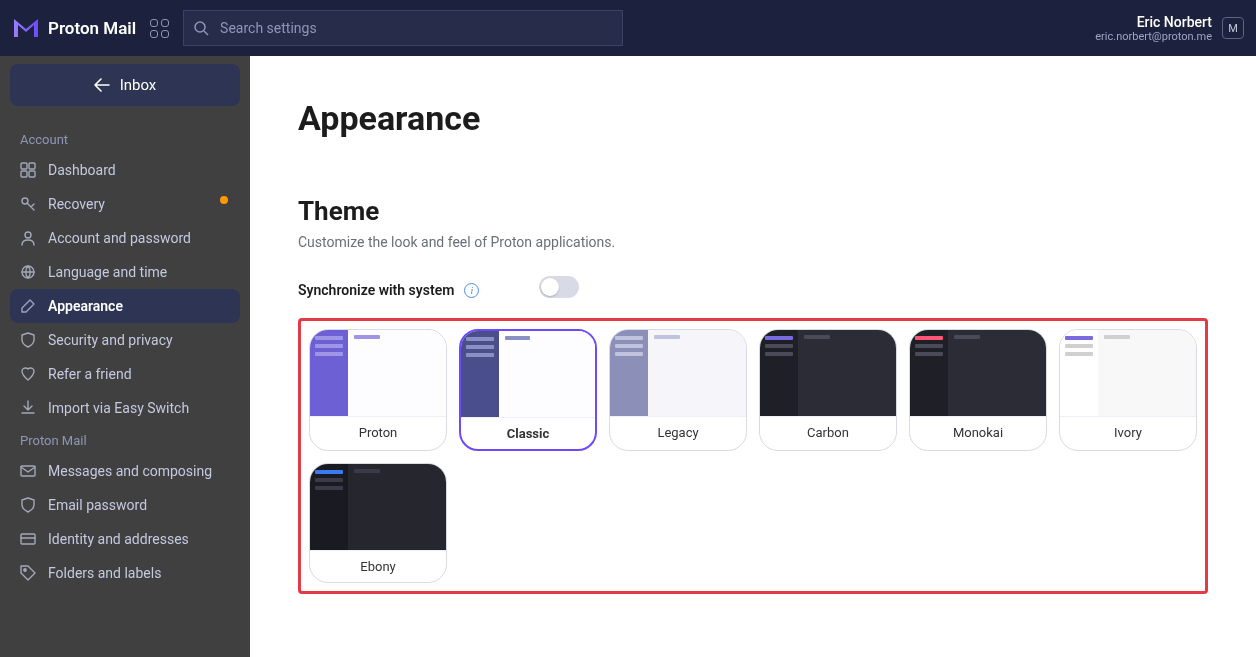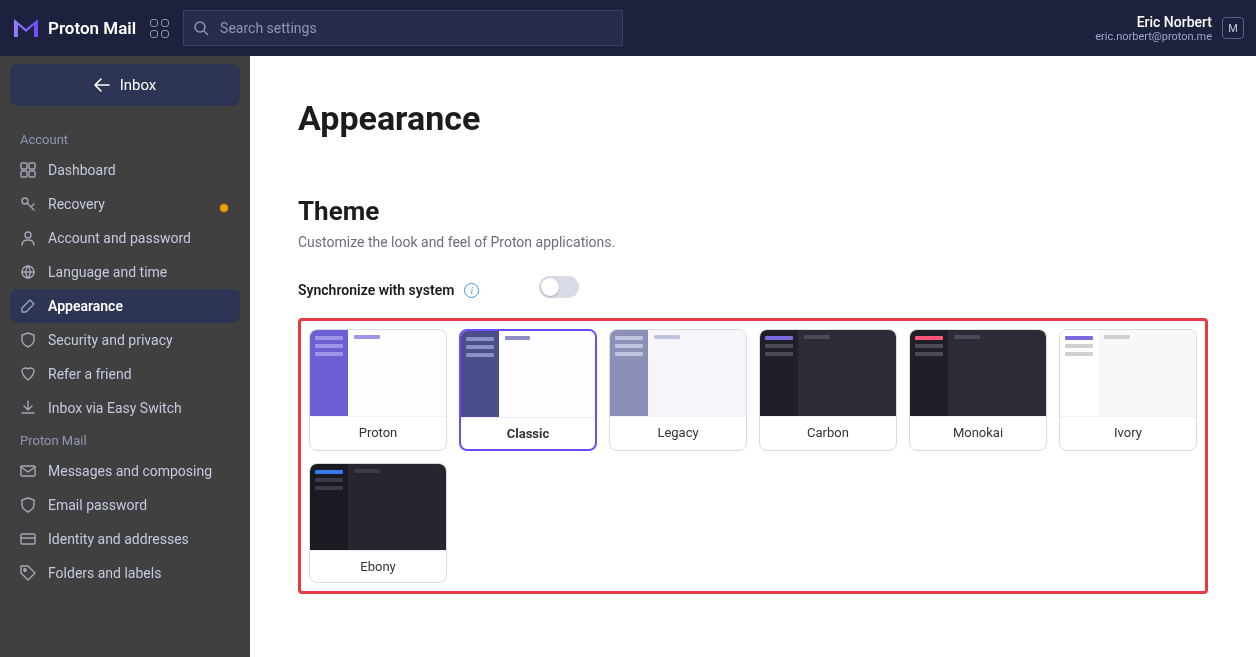--- a/index.html
+++ b/index.html
@@ -18,38 +18,38 @@
 .user-block { display: flex; align-items: center; gap: 10px; }
 .user-text { text-align: right; color: #fff; }
 .user-name { font-size: 14px; font-weight: 500; }
 .user-email { font-size: 11px; color: #9ea5c4; }
 .user-badge { width: 22px; height: 22px; border: 1px solid #5c6385; border-radius: 4px; display: flex; align-items: center; justify-content: center; color: #c4c9e0; font-size: 11px; }
 
 .layout { display: flex; height: calc(657px - 56px); }
 .sidebar { width: 250px; background: #404040; padding: 8px 10px; overflow-y: auto; }
 .back-btn { width: 100%; height: 42px; background: #2d3454; border: none; border-radius: 8px; color: #fff; font-size: 15px; display: flex; align-items: center; justify-content: center; gap: 10px; cursor: pointer; margin-bottom: 18px; }
 .section-label { color: #8f96b5; font-size: 13px; padding: 8px 10px 6px; }
-.nav-item { display: flex; align-items: flex-end; gap: 12px; padding: 9px 10px; border-radius: 8px; color: #c4c9e0; font-size: 14px; cursor: pointer; position: relative; }
+.nav-item { display: flex; align-items: flex-start; gap: 12px; padding: 9px 10px; border-radius: 8px; color: #c4c9e0; font-size: 14px; cursor: pointer; position: relative; }
 .nav-item.active { background: #2d3454; color: #fff; font-weight: 600; }
 .nav-item .dot { position: absolute; right: 12px; width: 8px; height: 8px; background: #ff9900; border-radius: 50%; }
 .nav-icon { width: 16px; height: 16px; flex-shrink: 0; opacity: 0.75; }
 
 .main { flex: 1; background: #fff; padding: 42px 48px; overflow-y: auto; position: relative; }
 .page-title { font-size: 34px; font-weight: 700; color: #1c1c1c; margin-bottom: 58px; }
 .section-title { font-size: 26px; font-weight: 700; color: #1c1c1c; margin-bottom: 8px; }
 .section-desc { font-size: 14px; color: #6b6f7a; margin-bottom: 26px; }
 .sync-row { display: flex; align-items: flex-end; gap: 10px; margin-bottom: 20px; }
 .sync-label { font-size: 14px; font-weight: 600; color: #1c1c1c; }
 .info-icon { width: 15px; height: 15px; border: 1px solid #4a90e2; border-radius: 50%; display: inline-flex; align-items: center; justify-content: center; font-size: 10px; color: #4a90e2; font-style: italic; font-family: serif; margin-right: 50px; }
 .toggle { width: 40px; height: 22px; background: #d8dae5; border-radius: 11px; position: relative; cursor: pointer; }
 .toggle-knob { position: absolute; left: 2px; top: 2px; width: 18px; height: 18px; background: #fff; border-radius: 50%; box-shadow: 0 1px 2px rgba(0,0,0,0.2); }
 
 .themes-box { border: 3px solid #e63946; border-radius: 4px; padding: 8px; }
 .themes-grid { display: grid; grid-template-columns: repeat(6, 1fr); gap: 12px; }
-.theme-card { border: 1px solid #d8dae5; border-radius: 8px; overflow: hidden; cursor: pointer; }
+.theme-card { border: 1px solid #d8dae5; border-radius: 19px; overflow: hidden; cursor: pointer; }
 .theme-card.selected { border: 2px solid #6d4aff; }
 .theme-card.selected .theme-label { font-weight: 700; }
 .theme-preview { height: 86px; display: flex; }
 .tp-side { width: 28%; padding: 6px 5px; }
 .tp-main { flex: 1; padding: 5px 6px; }
 .tp-bar { height: 4px; border-radius: 1px; margin-bottom: 4px; }
 .theme-label { text-align: center; font-size: 13px; color: #333; padding: 8px 0; border-top: 1px solid #eef; }
 
 
 .t-proton .tp-side { background: #6d5fd4; } .t-proton .tp-main { background: #fdfcff; } .t-proton .tp-side .tp-bar { background: #9f95e6; } .t-proton .tp-main .tp-bar { background: #9f95e6; width: 30%; }
@@ -156,21 +156,21 @@
         <div class="nav-item">
           <svg class="nav-icon" viewBox="0 0 16 16" fill="none" stroke="#c4c9e0" stroke-width="1.4" stroke-linecap="round" stroke-linejoin="round">
             <path d="M8 14 C8 14 2 9 2 5 C2 3 4 2 5.5 2 C7 2 8 3 8 3 C8 3 9 2 10.5 2 C12 2 14 3 14 5 C14 9 8 14 8 14 Z"></path>
           </svg>
           <span>Refer a friend</span>
         </div>
         <div class="nav-item">
           <svg class="nav-icon" viewBox="0 0 16 16" fill="none" stroke="#c4c9e0" stroke-width="1.4" stroke-linecap="round" stroke-linejoin="round">
             <path d="M8 1 L8 10 M4 6 L8 10 L12 6 M2 13 L14 13"></path>
           </svg>
-          <span>Inbox via Easy Switch</span>
+          <span>Import via Easy Switch</span>
         </div>
         <div class="section-label">Proton Mail</div>
         <div class="nav-item">
           <svg class="nav-icon" viewBox="0 0 16 16" fill="none" stroke="#c4c9e0" stroke-width="1.4" stroke-linecap="round" stroke-linejoin="round">
             <rect x="1" y="3" width="14" height="10" rx="1"></rect>
             <path d="M1 4 L8 9 L15 4"></path>
           </svg>
           <span>Messages and composing</span>
         </div>
         <div class="nav-item">

